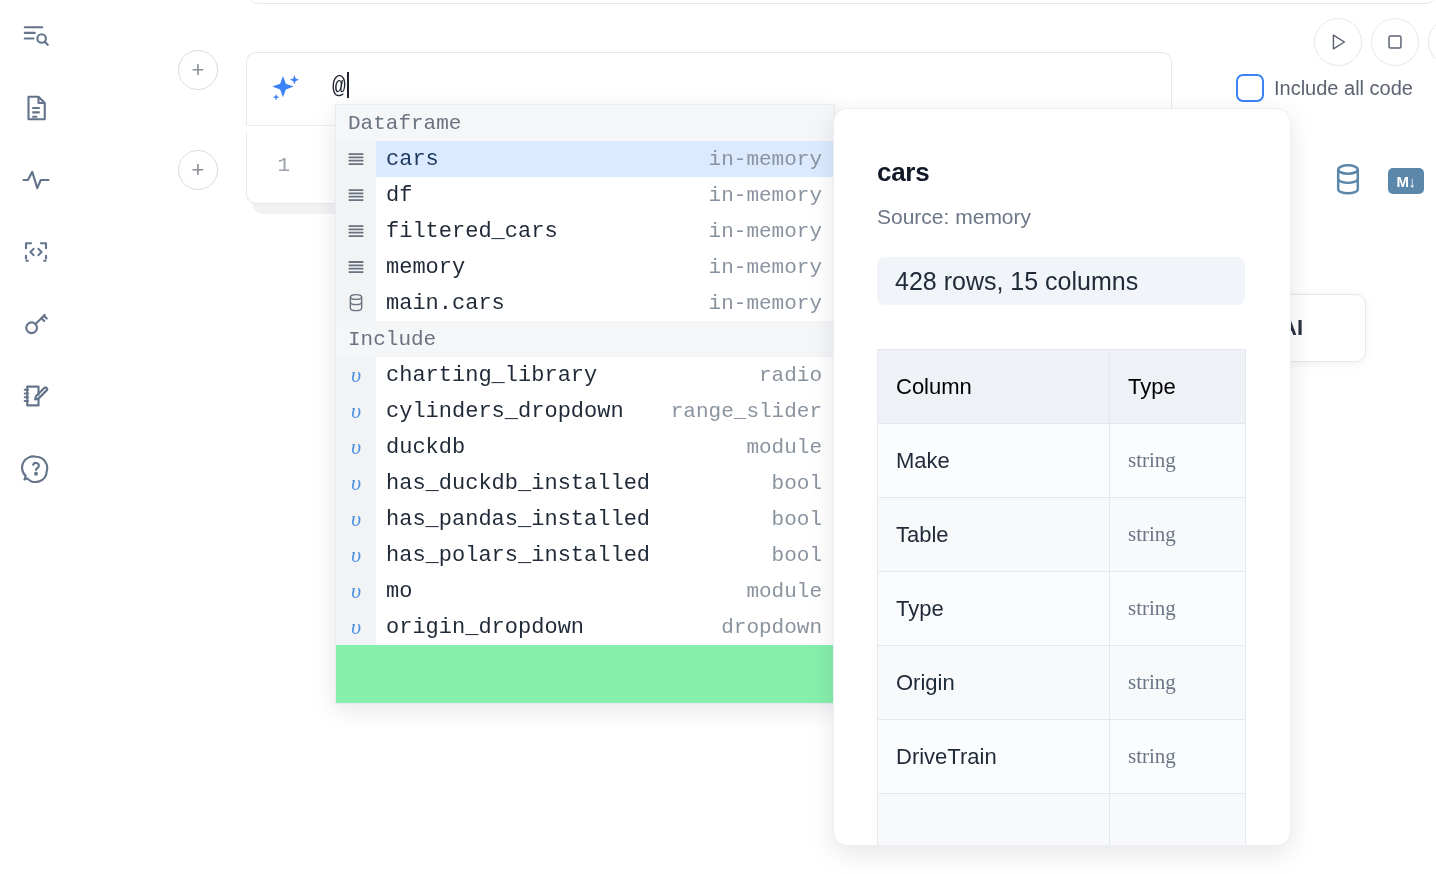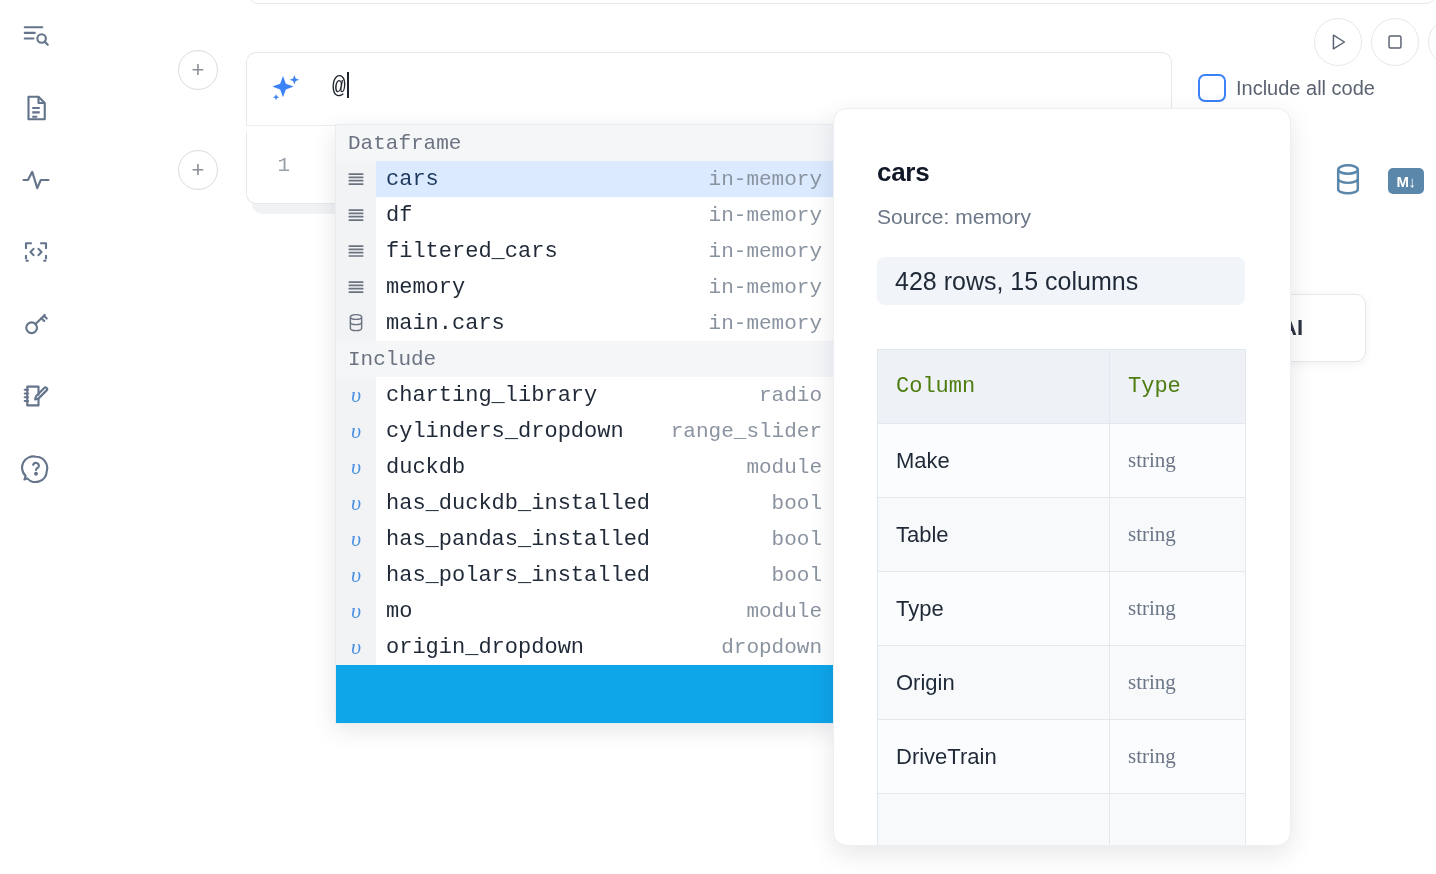--- a/index.html
+++ b/index.html
@@ -57,21 +57,21 @@
   .circ-btn {
     position: absolute; width: 48px; height: 48px; border-radius: 50%;
     border: 1px solid #e6e8eb; background: #fff;
     display: flex; align-items: center; justify-content: center; color: #5b6271;
   }
   #run-btn  { left: 1314px; top: 18px; }
   #stop-btn { left: 1371px; top: 18px; }
   #extra-btn{ left: 1428px; top: 18px; }
 
   
-  .include-row { position: absolute; left: 1198px; top: 74px; display: flex; align-items: center; gap: 10px; }
+  .include-row { position: absolute; left: 1236px; top: 74px; display: flex; align-items: center; gap: 10px; }
   .chk-box { width: 28px; height: 28px; border: 2px solid #3b82f6; border-radius: 7px; background: #fff; }
   .include-label { font-size: 20px; color: #5b6271; white-space: nowrap; }
 
   
   .code-cell {
     position: absolute; left: 246px; top: 132px; width: 926px; height: 72px;
     background: #fff; border: 1px solid #e6e8eb; border-top: none;
     border-bottom-left-radius: 10px; border-bottom-right-radius: 10px;
   }
   .cell-shadow {
@@ -97,22 +97,22 @@
   .ai-card {
     position: absolute; left: 1262px; top: 294px; width: 104px; height: 68px;
     background: #fff; border: 1px solid #e6e8eb; border-radius: 10px;
     display: flex; align-items: center; padding-left: 18px;
     font-size: 22px; font-weight: 600; color: #2c3341;
     box-shadow: 0 2px 10px rgba(15,23,42,.06);
   }
 
   
   .ac-popup {
-    position: absolute; left: 335px; top: 124px; width: 500px; height: 600px;
-    background: #0ea5e9; border: 1px solid #e9ecef; overflow: hidden;
+    position: absolute; left: 335px; top: 104px; width: 500px; height: 600px;
+    background: #86efac; border: 1px solid #e9ecef; overflow: hidden;
     box-shadow: 0 6px 22px rgba(15,23,42,.10);
   }
   .ac-section {
     height: 36px; background: #f4f6f8; display: flex; align-items: center;
     padding-left: 12px; font-family: "Liberation Mono", monospace;
     font-size: 21px; color: #6b7280;
   }
   .ac-row {
     position: relative; height: 36px; display: flex; align-items: center;
     background: #fff;
@@ -155,21 +155,21 @@
     padding-left: 18px; font-size: 25px; color: #1f2937;
   }
   .doc-table {
     position: absolute; left: 43px; top: 240px; width: 368px;
     border-collapse: collapse; table-layout: fixed;
   }
   .doc-table th, .doc-table td {
     border: 1px solid #e3e8ef; height: 74px; text-align: left;
     padding-left: 18px; vertical-align: middle;
   }
-  .doc-table th { background: #eef1f6; font-size: 22px; font-weight: normal; color: #4d7c0f; font-family: Liberation Mono, monospace; }
+  .doc-table th { background: #eef1f6; font-size: 22px; font-weight: normal; color: #000000; }
   .doc-table td.col-name { font-family: Liberation Sans, sans-serif; font-size: 22px; color: #1f2937; background: #fbfcfd; }
   .doc-table td.col-type { font-size: 21px; color: #6b7687; background: #fbfcfd; font-family: Liberation Serif, serif; }
   .doc-table tr:nth-child(even) td { background: #f7f9fb; }
   .doc-table col.c1 { width: 232px; }
   .doc-table col.c2 { width: 136px; }
 </style>
 </head>
 <body>
 
 <div id="root">

